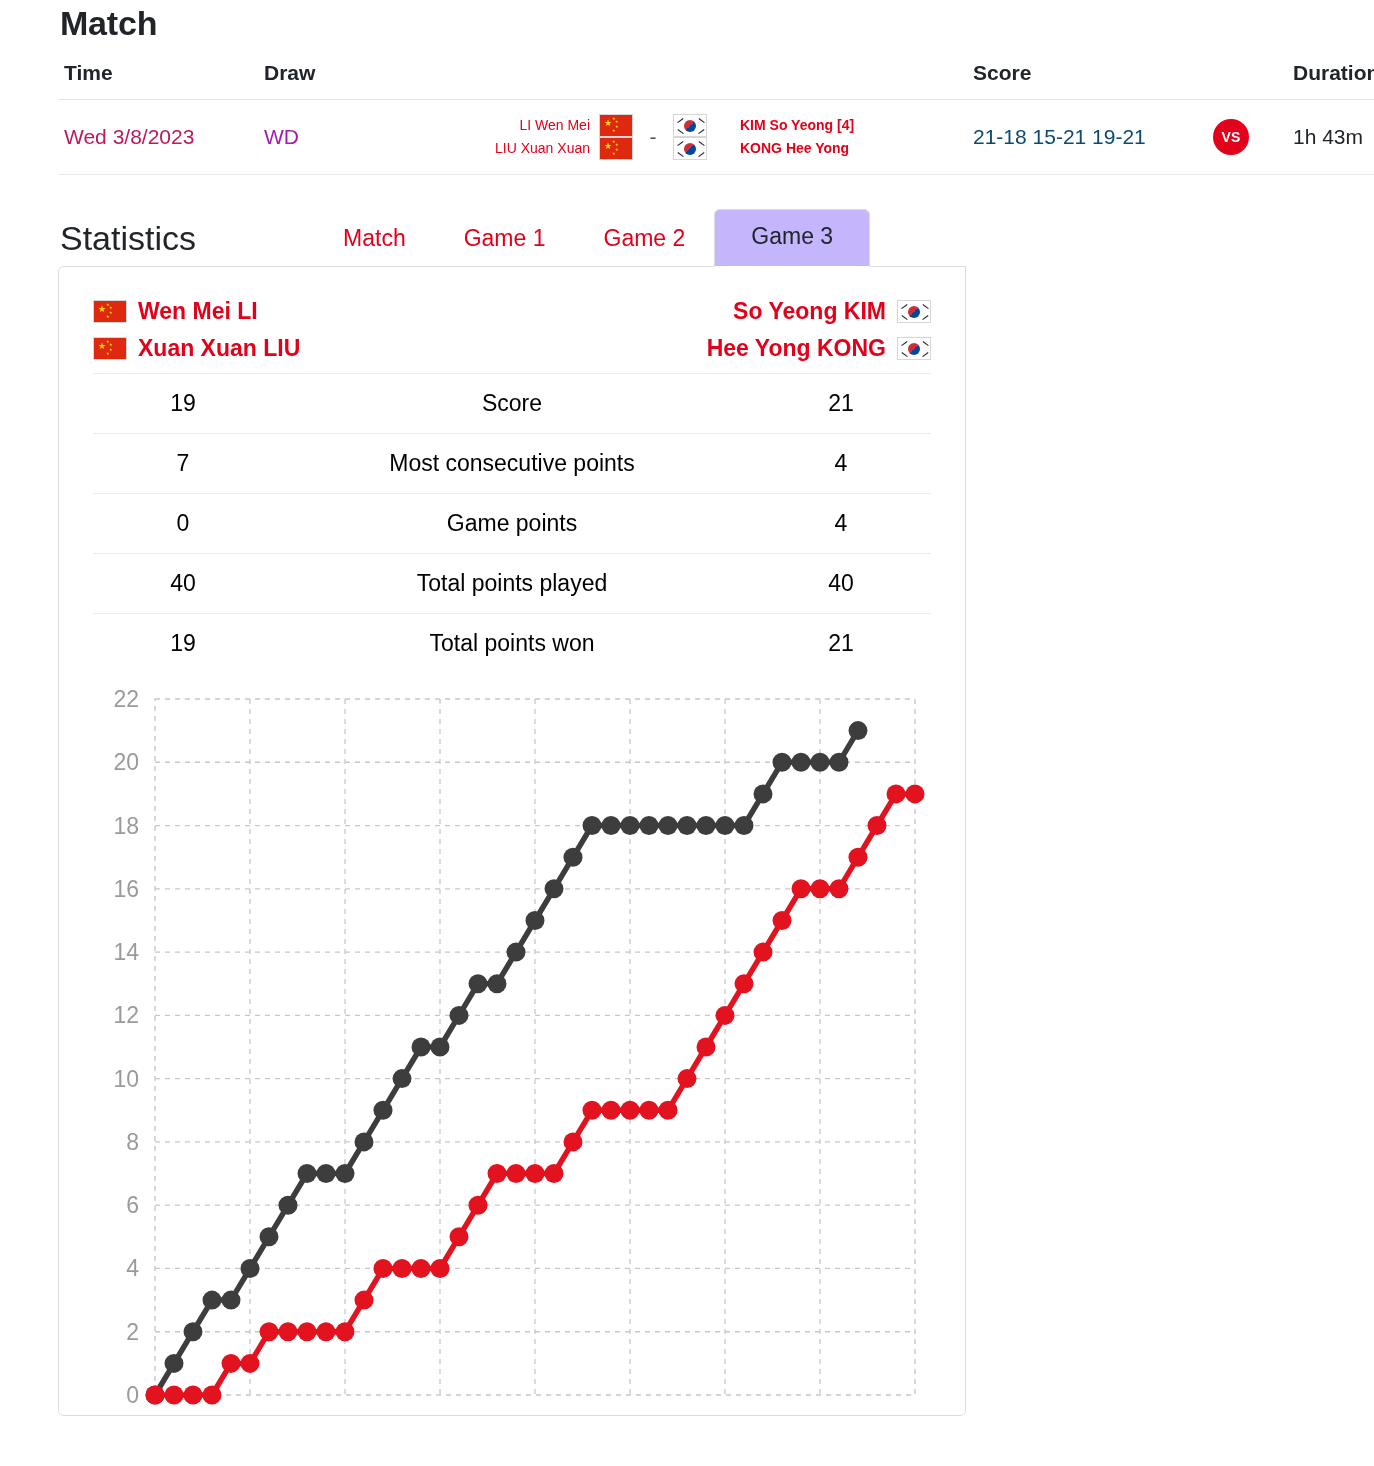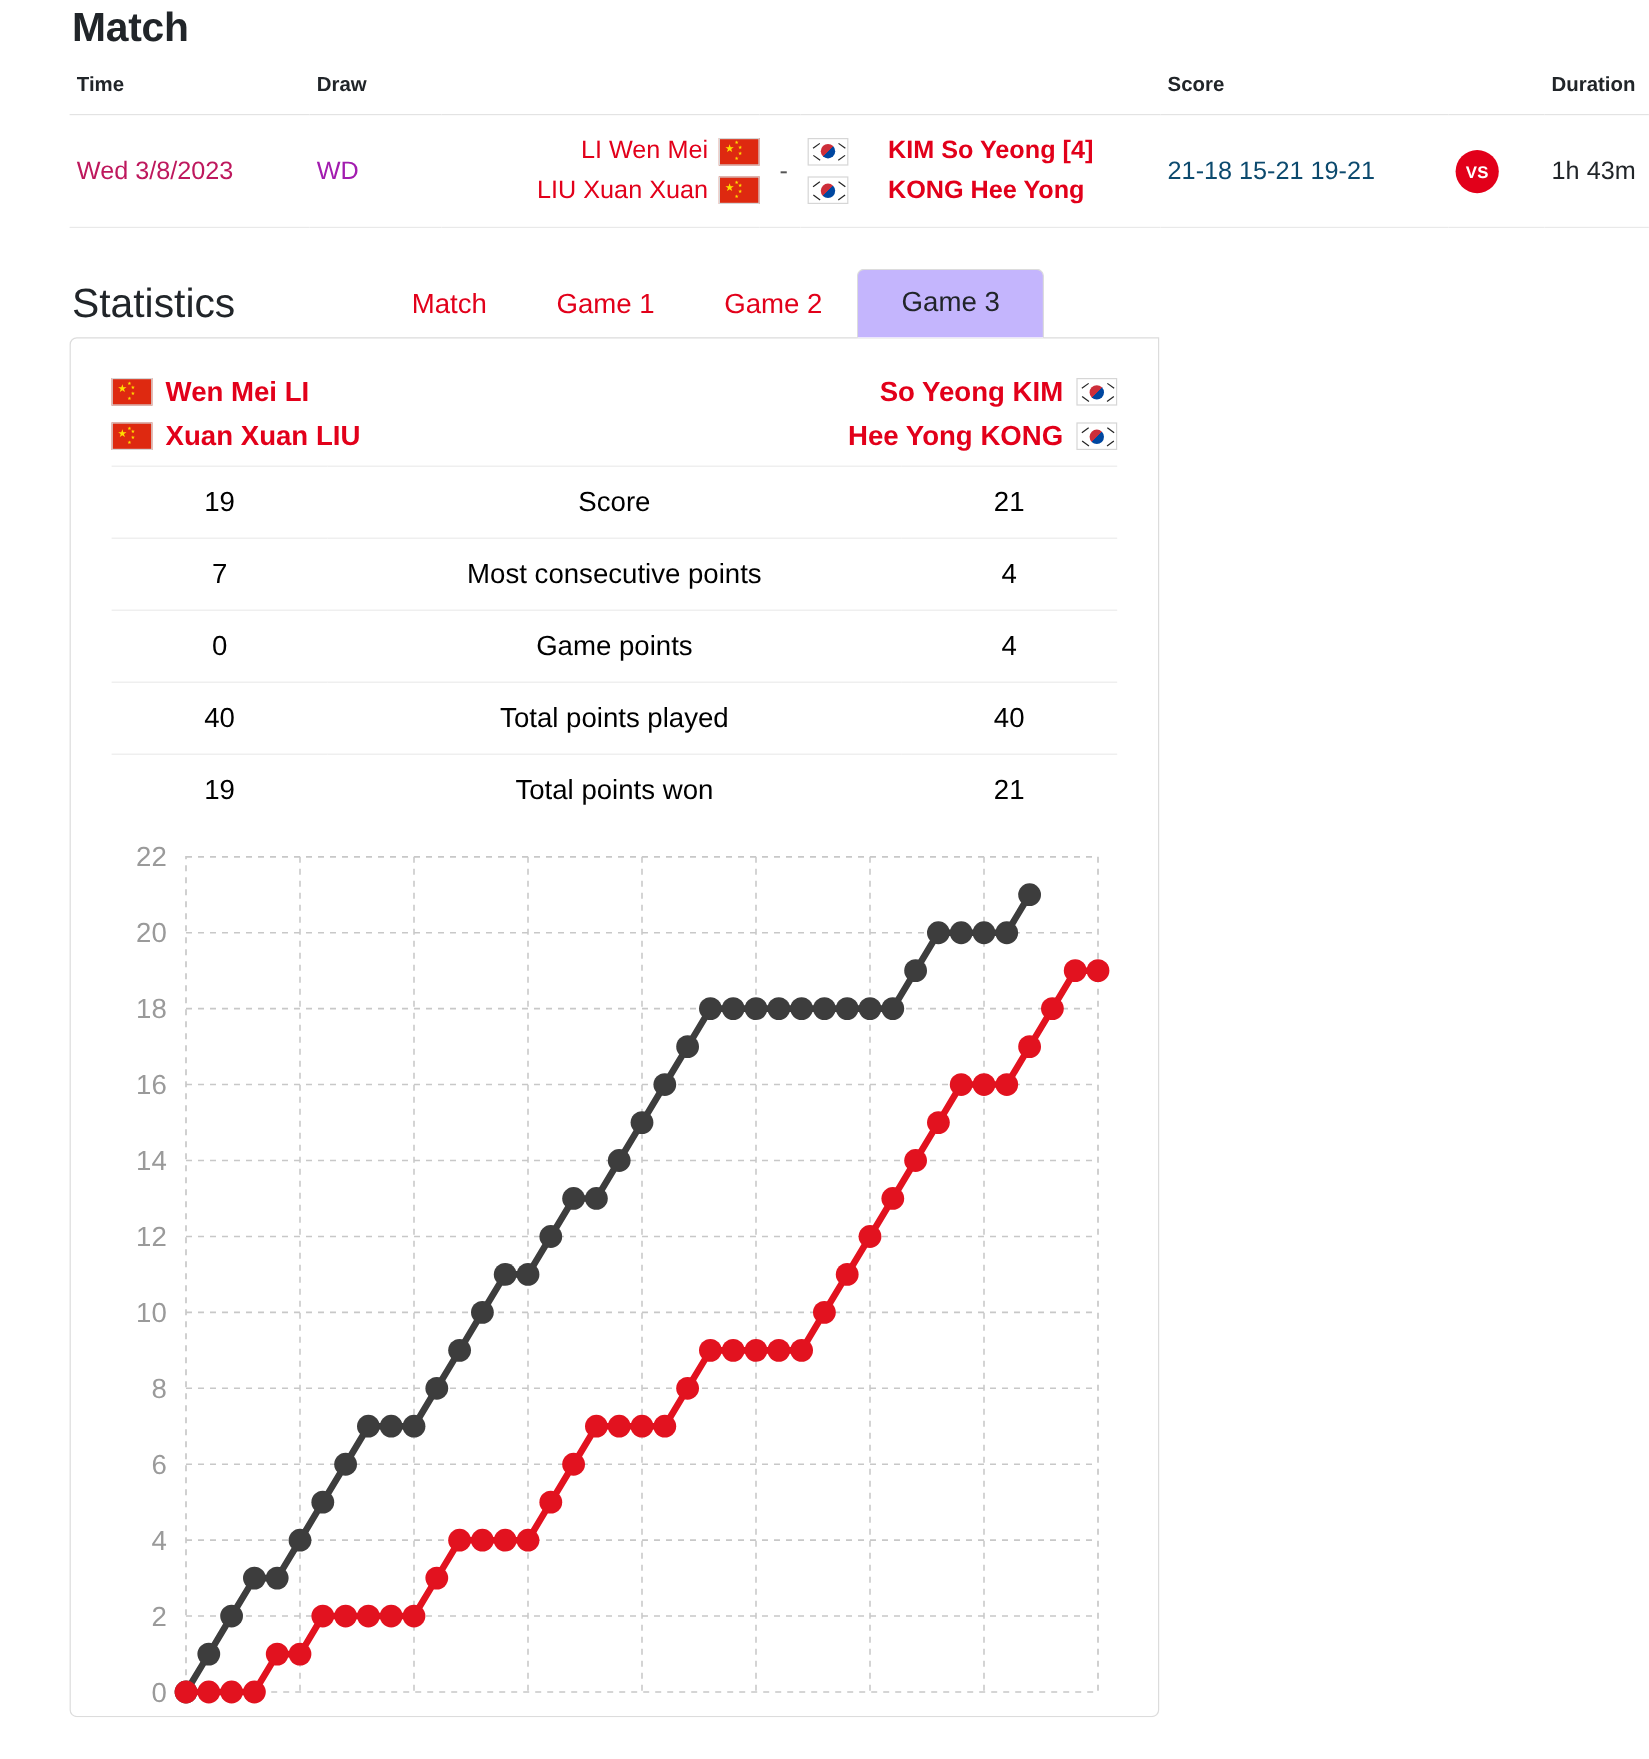--- a/index.html
+++ b/index.html
@@ -19,21 +19,21 @@
     margin: 0;
     padding: 4px 0 16px 2px;
     letter-spacing: -0.2px;
   }
   table.match {
     width: 100%;
     border-collapse: collapse;
     table-layout: fixed;
   }
   table.match th {
-    font-size: 17px;
+    font-size: 21px;
     font-weight: bold;
     text-align: left;
     padding: 2px 0 14px 6px;
     border-bottom: 1px solid #e3e3e3;
     white-space: nowrap;
   }
   table.match td {
     padding: 14px 0 14px 6px;
     border-bottom: 1px solid #e9e9e9;
     font-size: 21px;
@@ -48,21 +48,21 @@
   .col-vs     { width: 80px; }
   .col-dur    { width: 140px; }
 
   .time-txt { color: #be185d; white-space: nowrap; }
   .draw-txt { color: #a21caf; font-weight: normal; }
 
   .pl-side { text-align: right; }
   .pr-side { text-align: left; }
   .pname {
     color: #e2001a;
-    font-size: 21px;
+    font-size: 14px;
     line-height: 1.55;
     white-space: nowrap;
   }
   .pname.bold { font-weight: bold; margin-left: 24px; }
   .prow { display: flex; align-items: center; gap: 9px; }
   .prow.right { justify-content: flex-end; }
   .dash-cell { text-align: center; color: #555; font-size: 20px; }
 
   
   .flag {

